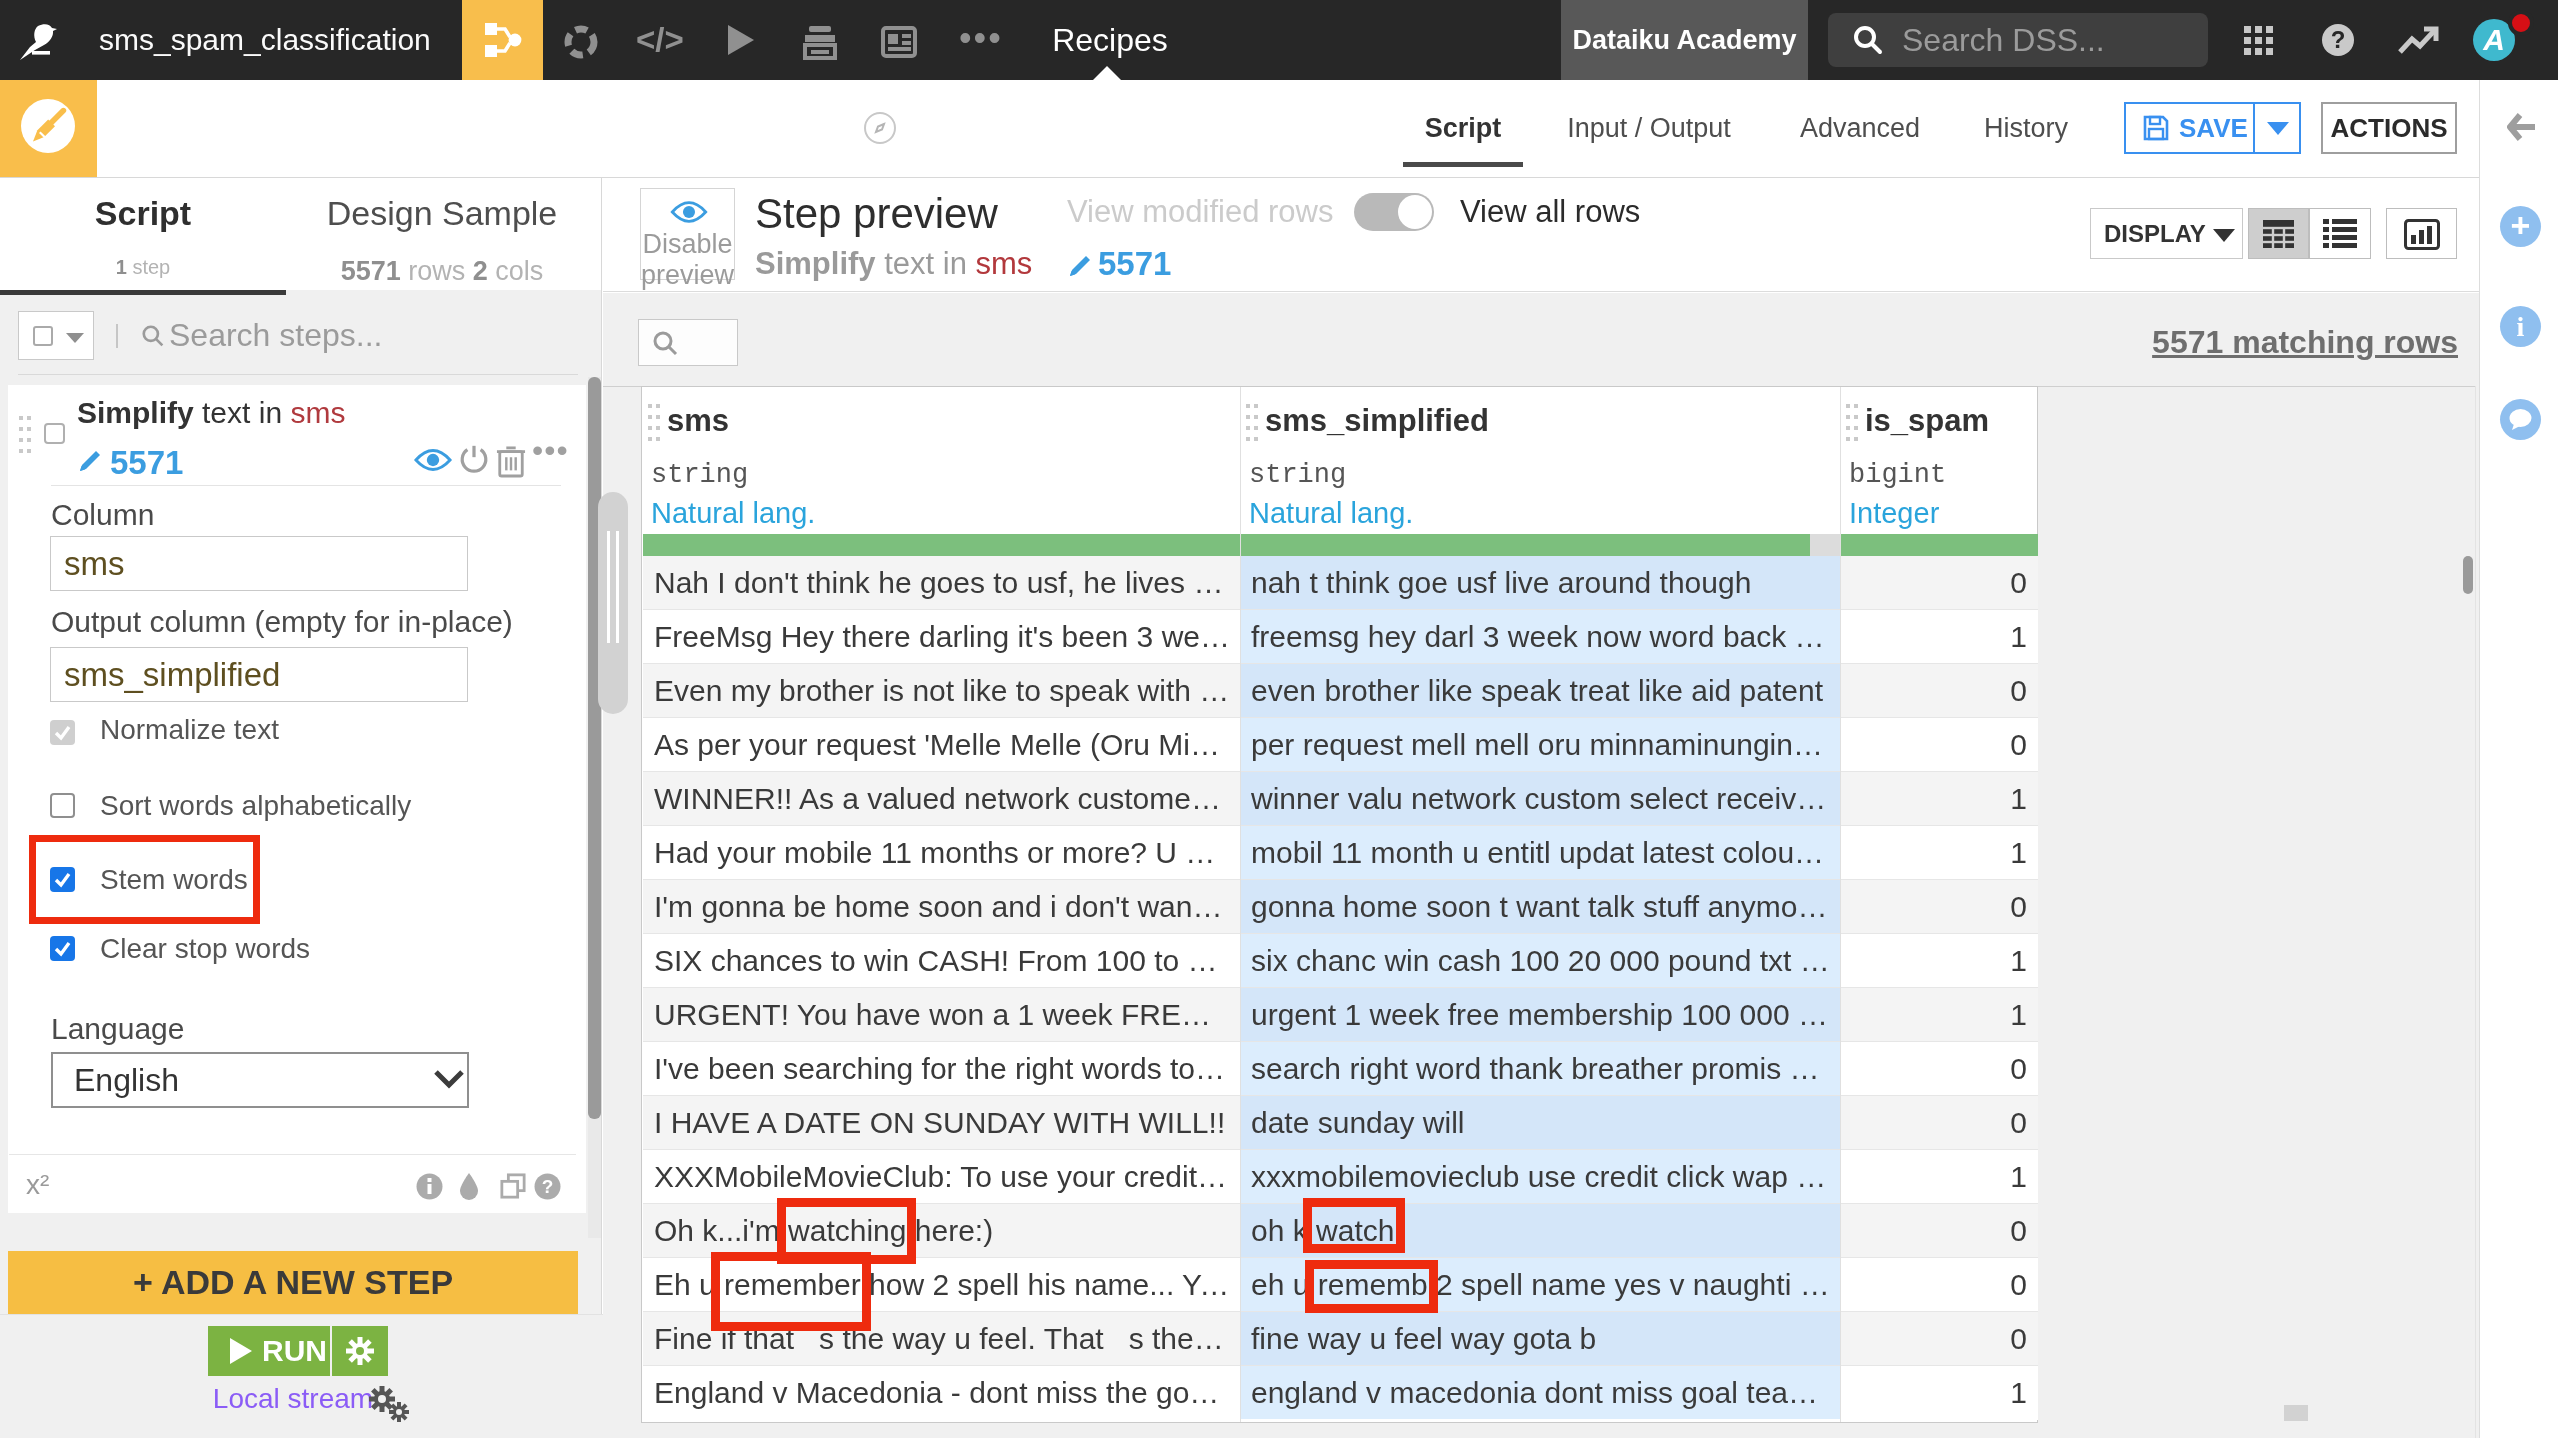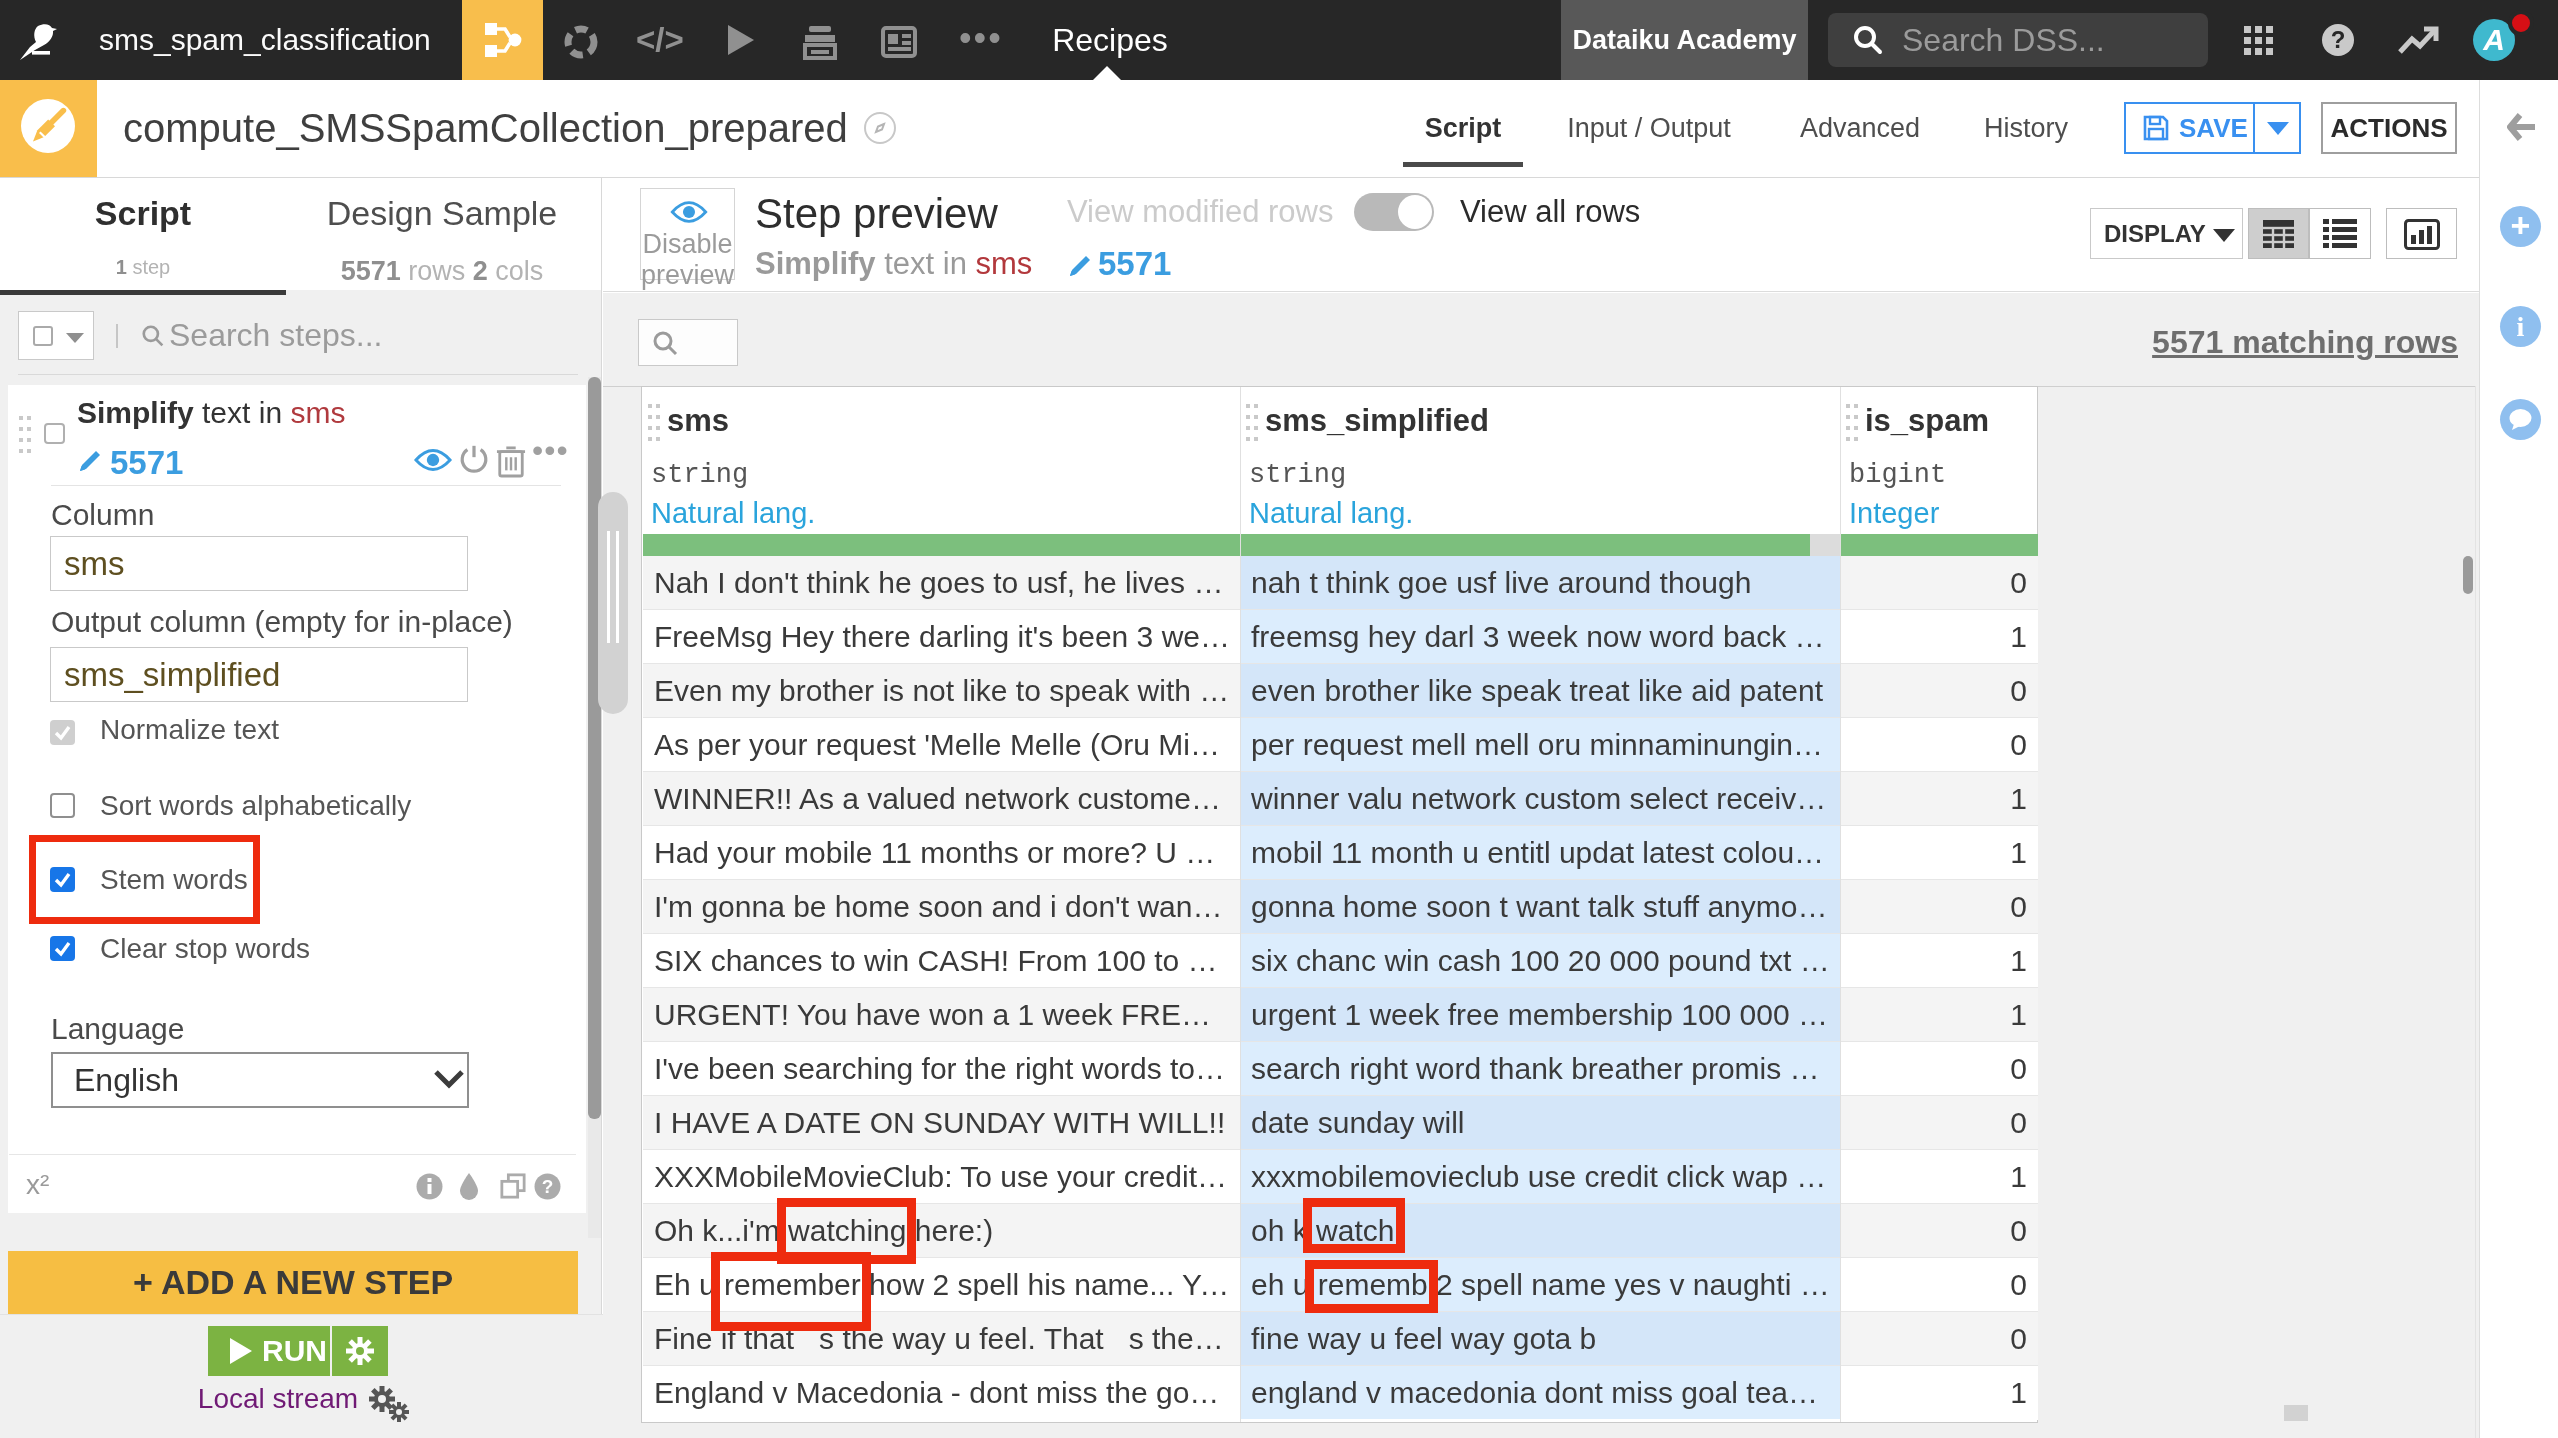--- a/index.html
+++ b/index.html
@@ -61,21 +61,21 @@
 #card .cb { position:absolute; left:42px; width:25px; height:25px; border-radius:4px; }
 #card .sel { position:absolute; left:43px; top:667px; width:418px; height:56px; border:2px solid #8f8f8f; background:#fff; font-size:32px; color:#333; line-height:52px; padding-left:21px; }
 #card .fdiv { position:absolute; left:1px; top:769px; width:567px; height:1px; background:#e6e6e6; }
 #card .x2 { position:absolute; left:18px; top:784px; font-size:28px; color:#9a9a9a; }
 .redbox { position:absolute; border:9px solid #EE2B0E; z-index:50; }
 #rbA { left:21px; top:450px; width:231px; height:89px; border-width:7px; }
 #addstep { position:absolute; left:8px; top:1073px; width:570px; height:63px; background:#F6BE43; text-align:center; line-height:63px; font-size:34px; font-weight:bold; color:#3a3a3a; }
 #runrow { position:absolute; left:0; top:1136px; width:606px; height:124px; background:#f0f0f0; border-top:1px solid #e2e2e2; }
 #runbtn { position:absolute; left:208px; top:11px; width:122px; height:50px; background:#7CB342; color:#fff; font-weight:bold; font-size:30px; }
 #rungear { position:absolute; left:332px; top:11px; width:56px; height:50px; background:#7CB342; }
-#lstream { position:absolute; left:0px; top:68px; width:556px; text-align:center; font-size:28px; color:#701a75; }
+#lstream { position:absolute; left:15px; top:68px; width:556px; text-align:center; font-size:28px; color:#8b5cf6; }
 #lscroll { position:absolute; left:588px; top:199px; width:13px; height:861px; background:#e9e9e9; }
 #lthumb { position:absolute; left:588px; top:199px; width:13px; height:742px; background:#9a9a9a; border-radius:6px; }
 #pill { position:absolute; left:598px; top:492px; width:30px; height:222px; background:#d2d2d2; border-radius:15px; z-index:5; }
 #pill .l1 { position:absolute; left:9px; top:39px; width:3px; height:112px; background:#fff; }
 #pill .l2 { position:absolute; left:18px; top:39px; width:3px; height:112px; background:#fff; }
 
 #band1 { position:absolute; left:603px; top:178px; width:1876px; height:114px; background:#fff; border-bottom:1px solid #dcdcdc; }
 #band1 .dpbox { position:absolute; left:37px; top:10px; width:95px; height:92px; border:1px solid #d5d5d5; text-align:center; font-size:27px; color:#9b9b9b; }
 #band1 .sprev { position:absolute; left:152px; top:10px; height:52px; line-height:52px; font-size:42px; color:#2e2e2e; }
 #band1 .sline { position:absolute; left:152px; top:70px; height:32px; line-height:32px; font-size:31px; color:#9a9a9a; }
@@ -182,21 +182,20 @@
 </div>
 <div id="hdr">
   <div class="osq">
     <div class="wc"></div>
     <svg style="position:absolute;left:27px;top:25px;" width="42" height="42" viewBox="0 0 21 21">
       <path d="M18.2 2.8 L11.6 9.4" stroke="#F9BE4B" stroke-width="2.8" stroke-linecap="round"></path>
       <path d="M10.6 7.2 L14 10.6 L8.6 16 L3 18.2 L5.2 12.6 Z" fill="#F9BE4B"></path>
       <path d="M6.4 13.6 L9.2 16.4" stroke="#fff" stroke-width="1.1"></path>
     </svg>
   </div>
-  <div class="title">compute_SMSSpamCollection_prepared</div>
   <div class="cico">
     <svg style="position:absolute;left:5px;top:5px;" width="18" height="18" viewBox="0 0 18 18">
       <path d="M13 5 L7 7.5 L5 13 L11 10.5 Z" fill="none" stroke="#b5b5b5" stroke-width="2"></path>
     </svg>
   </div>
   <div class="tab" style="left:1398px;width:130px;color:#333;font-weight:bold;">Script</div>
   <div class="tab" style="left:1544px;width:210px;">Input / Output</div>
   <div class="tab" style="left:1789px;width:142px;">Advanced</div>
   <div class="tab" style="left:1969px;width:114px;">History</div>
   <div class="underline"></div>

